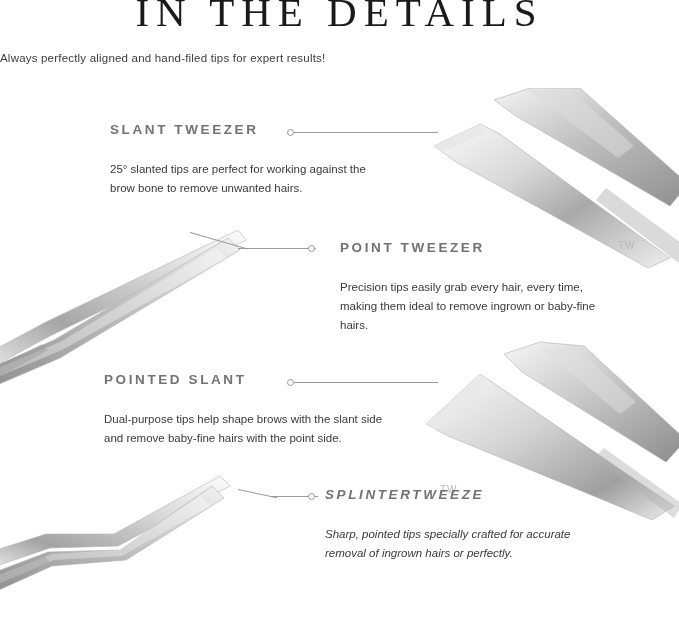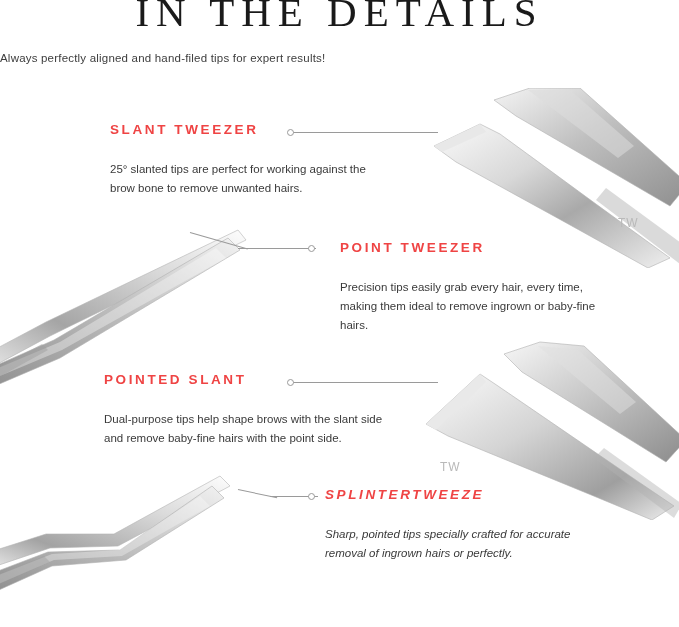--- a/index.html
+++ b/index.html
@@ -44,21 +44,21 @@
     letter-spacing: 0.2px;
     color: #3d3d3d;
   }
 
   
   .callout { position: absolute; }
   .callout .title {
     font-size: 13.5px;
     font-weight: bold;
     letter-spacing: 2.6px;
-    color: #ef4444;
+    color: #737373;
     white-space: nowrap;
   }
   .callout .body {
     margin-top: 23px;
     font-size: 11.5px;
     line-height: 19px;
     color: #3a3a3a;
   }
   .c-slant       { top: 122px; left: 110px; width: 270px; }
   .c-point       { top: 240px; left: 340px; width: 260px; }
@@ -106,23 +106,24 @@
   .art { position: absolute; pointer-events: none; }
   .art svg { display: block; }
   .a-slant    { top: 88px;  left: 420px; }
   .a-point    { top: 218px; left: -10px; }
   .a-pointed  { top: 340px; left: 408px; }
   .a-splinter { top: 460px; left: -10px; }
 
   .etch {
     position: absolute;
     font-family: "Liberation Sans", sans-serif;
-    font-size: 12px;
+    font-size: 10px;
     letter-spacing: 1px;
     color: #b9b9b9;
+    margin-top: 24px;
   }
   .etch-1 { top: 216px; left: 618px; }
   .etch-2 { top: 460px; left: 440px; }
 </style>
 </head>
 <body>
 
 <div class="page">
 
   <div class="headline">IN THE DETAILS</div>

